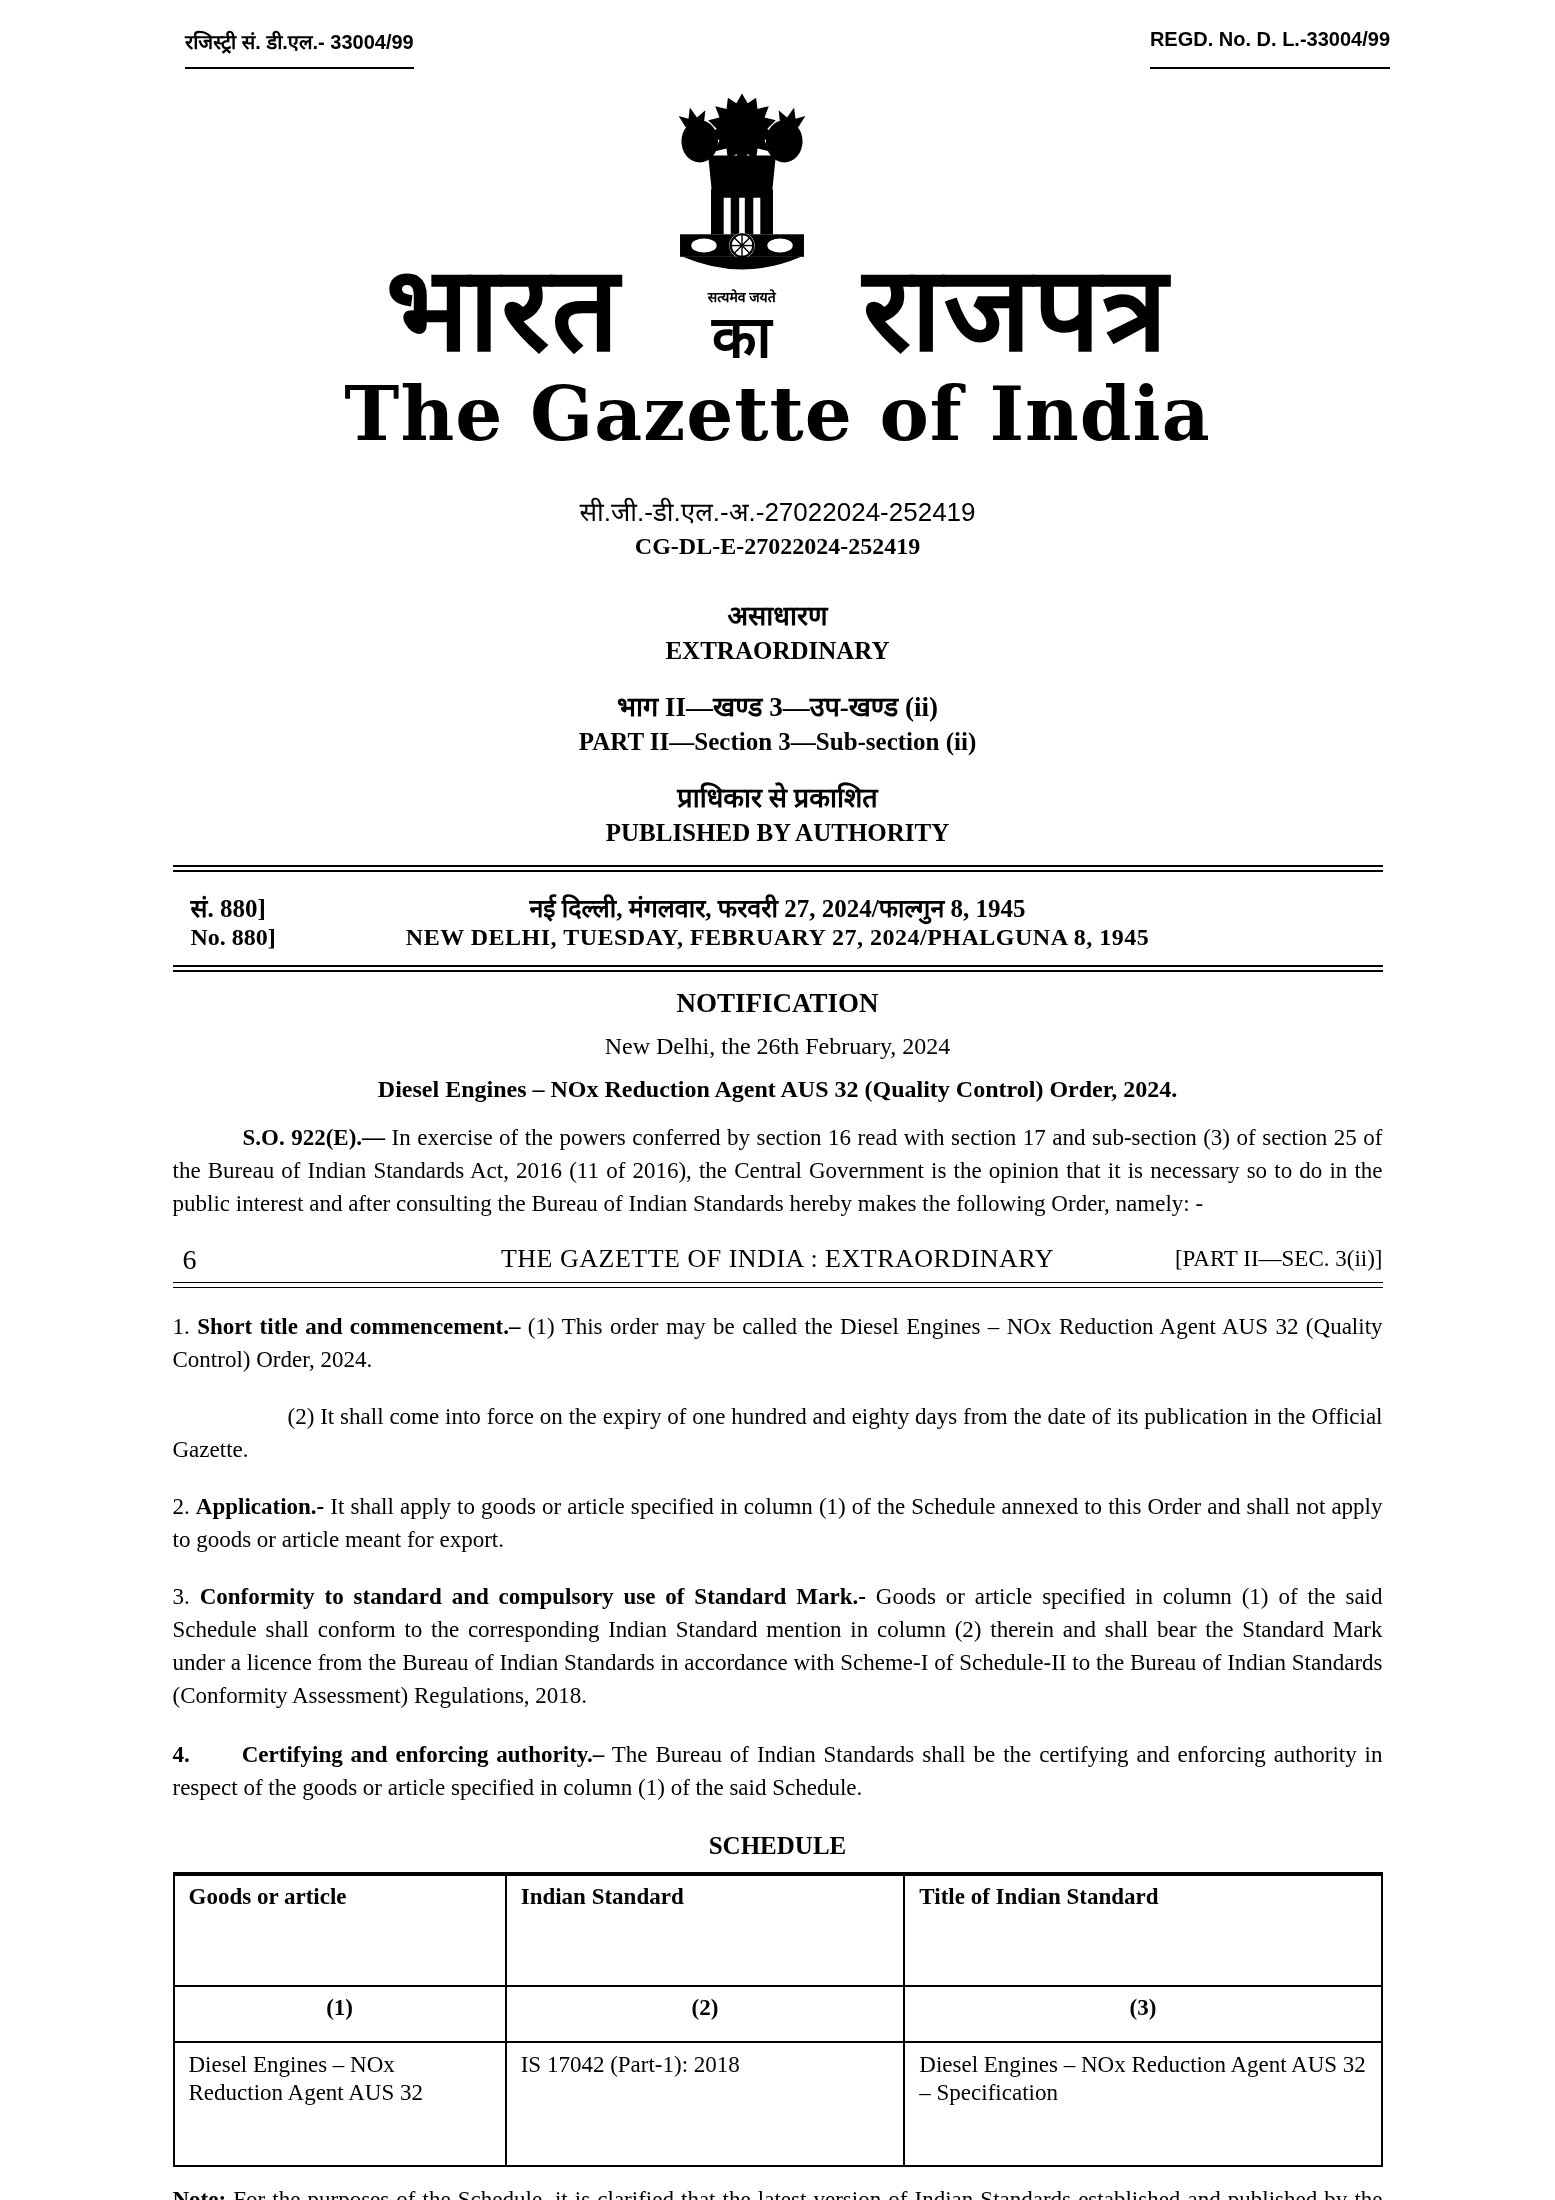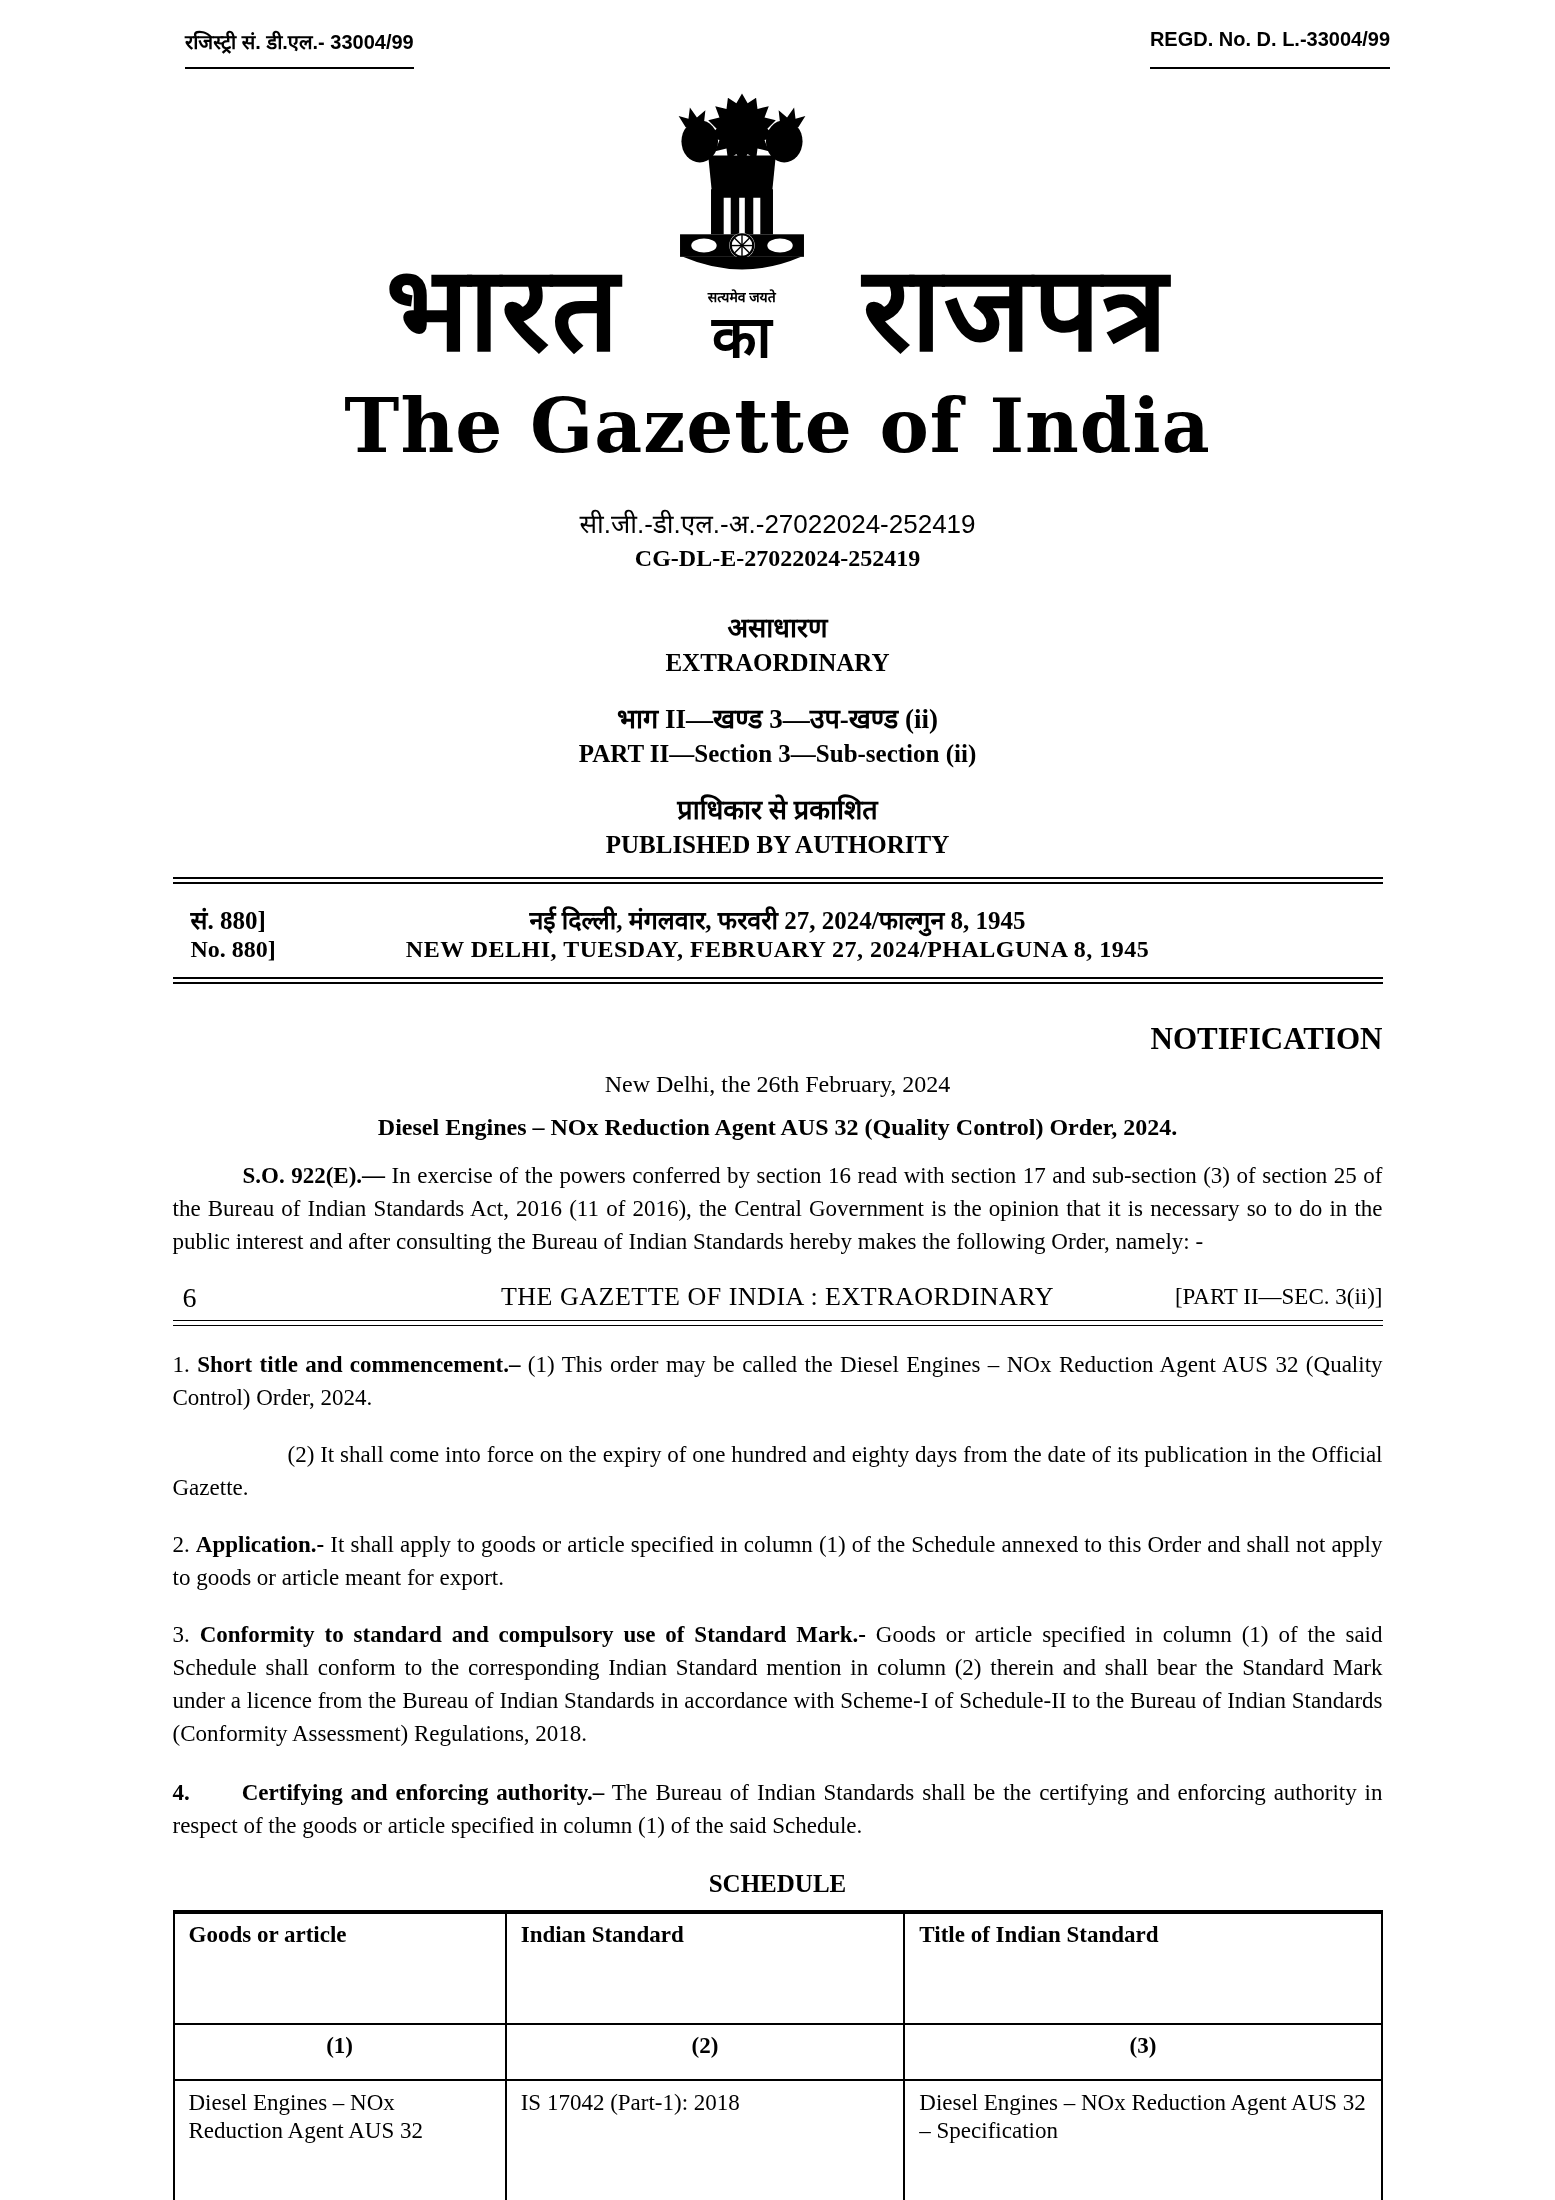--- a/index.html
+++ b/index.html
@@ -33,21 +33,21 @@
     letter-spacing: 2px;
   }
   .emblem-col { display: flex; flex-direction: column; align-items: center; width: 190px; }
   .emblem-col svg { display: block; }
   .motto { font-size: 14px; font-weight: bold; margin-top: 2px; }
   .hindi-ka { font-size: 58px; font-weight: bold; line-height: 1.1; }
   .gazette-title {
     text-align: center;
     font-family: "DejaVu Serif", serif;
     font-weight: bold; font-size: 74px; line-height: 1.05;
-    margin-top: 18px; letter-spacing: 1px;
+    margin-top: 6px; letter-spacing: 1px;
   }
 
   
   .code-hi { text-align: center; font-family: "Liberation Sans", sans-serif; font-size: 26px; margin-top: 40px; }
   .code-en { text-align: center; font-weight: bold; font-size: 24px; margin-top: 4px; }
 
   
   .ed-hi { text-align: center; font-weight: bold; font-size: 27px; }
   .ed-en { text-align: center; font-weight: bold; font-size: 25px; }
   .mt36 { margin-top: 36px; } .mt6 { margin-top: 4px; } .mt22 { margin-top: 22px; }
@@ -57,21 +57,21 @@
 
   
   .issue-block { margin-top: 18px; }
   .issue-row { position: relative; text-align: center; font-weight: bold; }
   .issue-row .issue-no { position: absolute; left: 18px; top: 0; }
   .issue-hi { font-size: 25px; }
   .issue-en { font-size: 24px; font-family: "Liberation Serif", serif; }
   .issue-block + .dbl-rule { margin-top: 14px; }
 
   
-  .notif-heading { text-align: right; font-weight: bold; font-size: 31px; margin-top: 37px; }
+  .notif-heading { text-align: center; font-weight: bold; font-size: 27px; margin-top: 16px; }
   .place-date { text-align: center; font-size: 24px; margin-top: 14px; }
   .order-title { text-align: center; font-weight: bold; font-size: 24px; margin-top: 16px; }
 
   p.body-par {
     font-size: 23px; line-height: 33px; text-align: justify; margin-top: 16px;
   }
   p.so-par { text-indent: 70px; margin-top: 18px; }
   p.sub-par { text-indent: 115px; }
   .num-gap { display: inline-block; width: 52px; }
 

